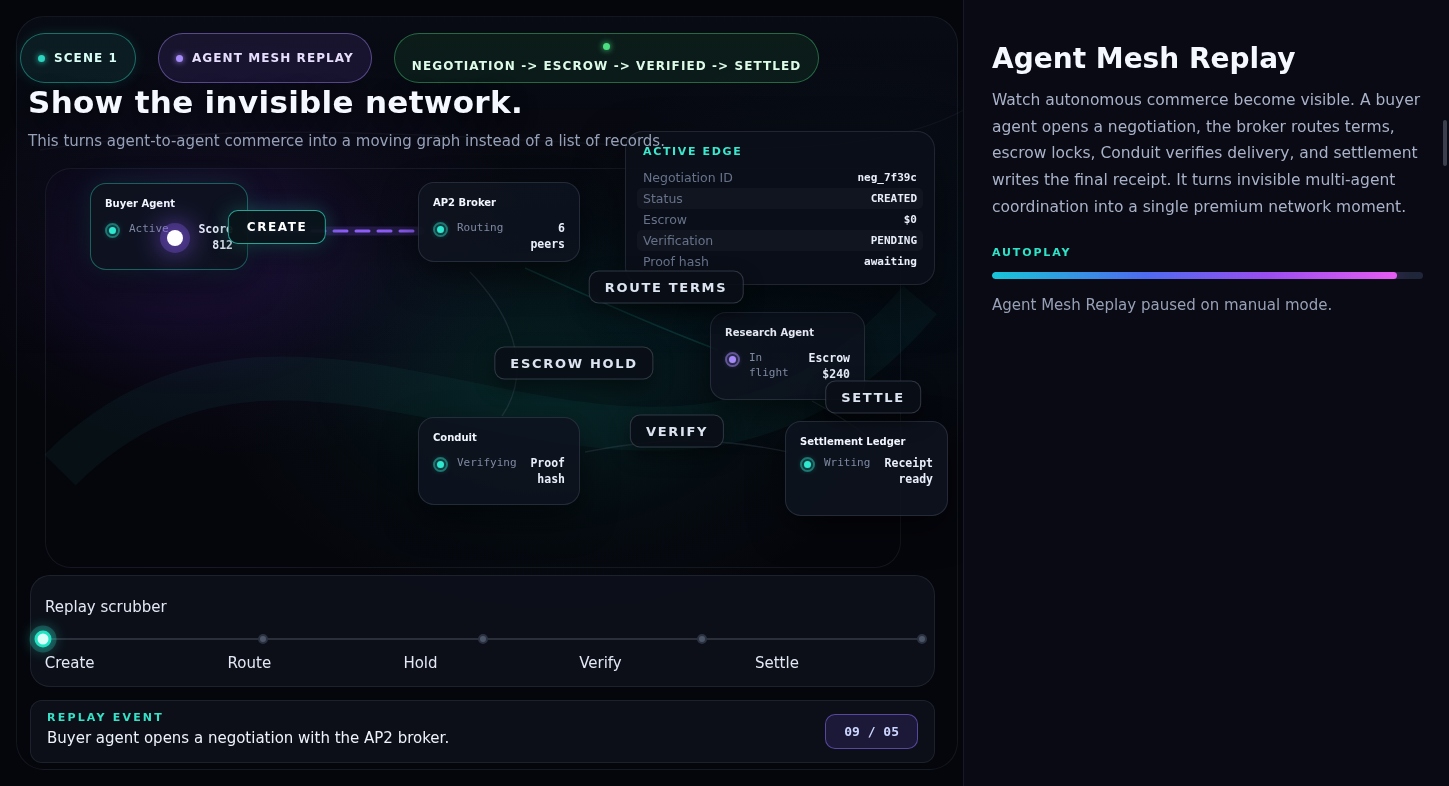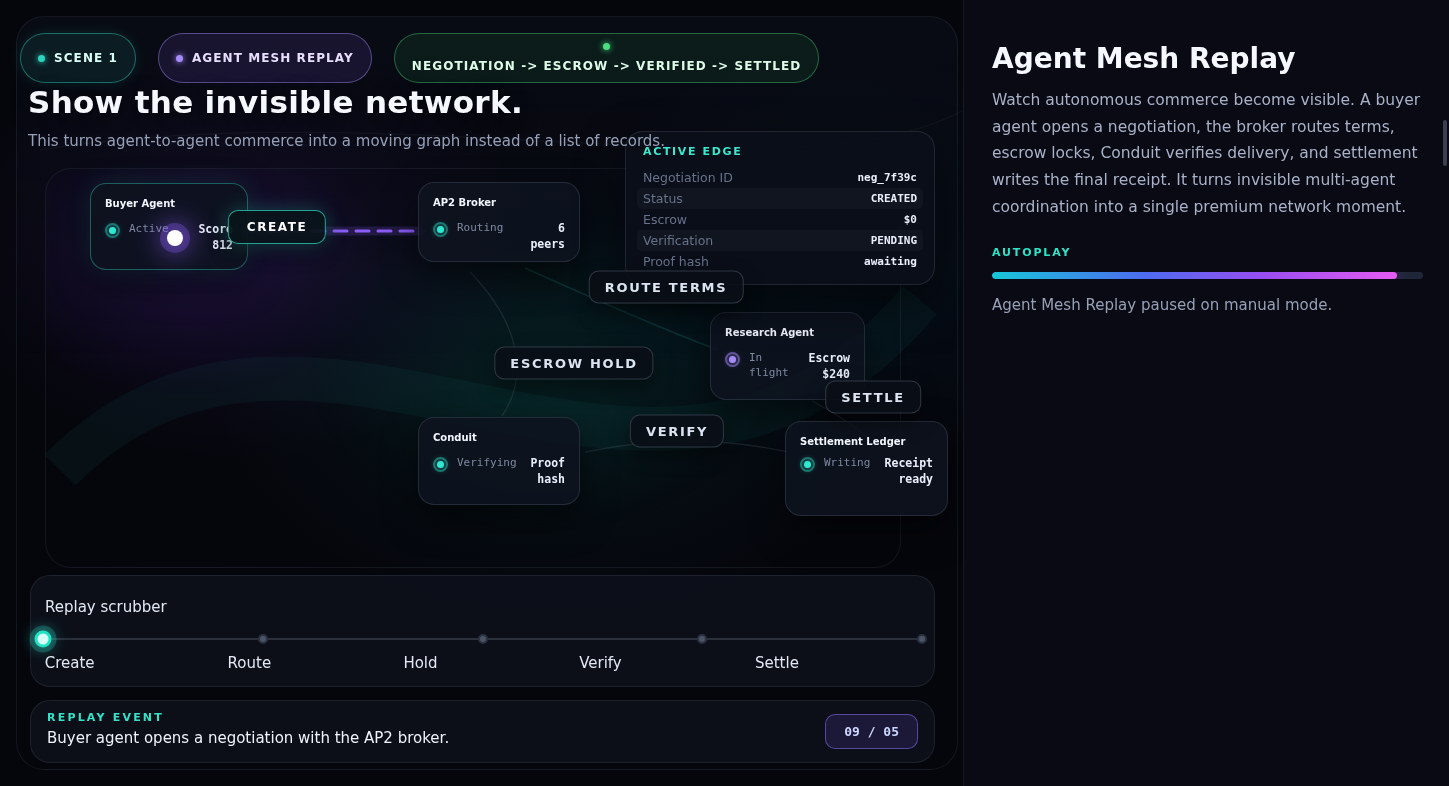--- a/index.html
+++ b/index.html
@@ -118,21 +118,21 @@
     border-radius:50%; background:#4b5565; border:2px solid #2a3141; }
   .scrub-dot--active{ width:17px; height:17px; background:#d8fff8; border:3px solid #21e3c4;
     box-shadow:0 0 0 5px rgba(45,212,191,0.25), 0 0 16px rgba(45,212,191,0.8); }
   .scrub-labels{ position:relative; height:40px; }
   .scrub-step-label{ position:absolute; top:14px; font-size:15px; color:#e2e8f4; }
 
   
   .event-panel{
     position:absolute; left:30px; top:700px; width:905px; height:63px; z-index:6;
     background:rgba(13,16,26,0.92); border:1px solid rgba(148,163,184,0.12);
-    border-radius:20px; padding:10px 16px;
+    border-radius:12px; padding:10px 16px;
   }
   .event-label{ font-size:11px; font-weight:bold; letter-spacing:0.2em; color:#35e2c8; }
   .event-text{ margin-top:5px; font-size:15px; color:#eef2fb; }
   .event-counter{
     position:absolute; right:16px; top:13px; padding:9px 18px; border-radius:10px;
     background:rgba(76,53,153,0.25); border:1px solid rgba(134,112,244,0.55);
     font-family:"DejaVu Sans Mono","Liberation Mono",monospace; font-size:13px; font-weight:bold; color:#ccd6ff;
   }
 
   

